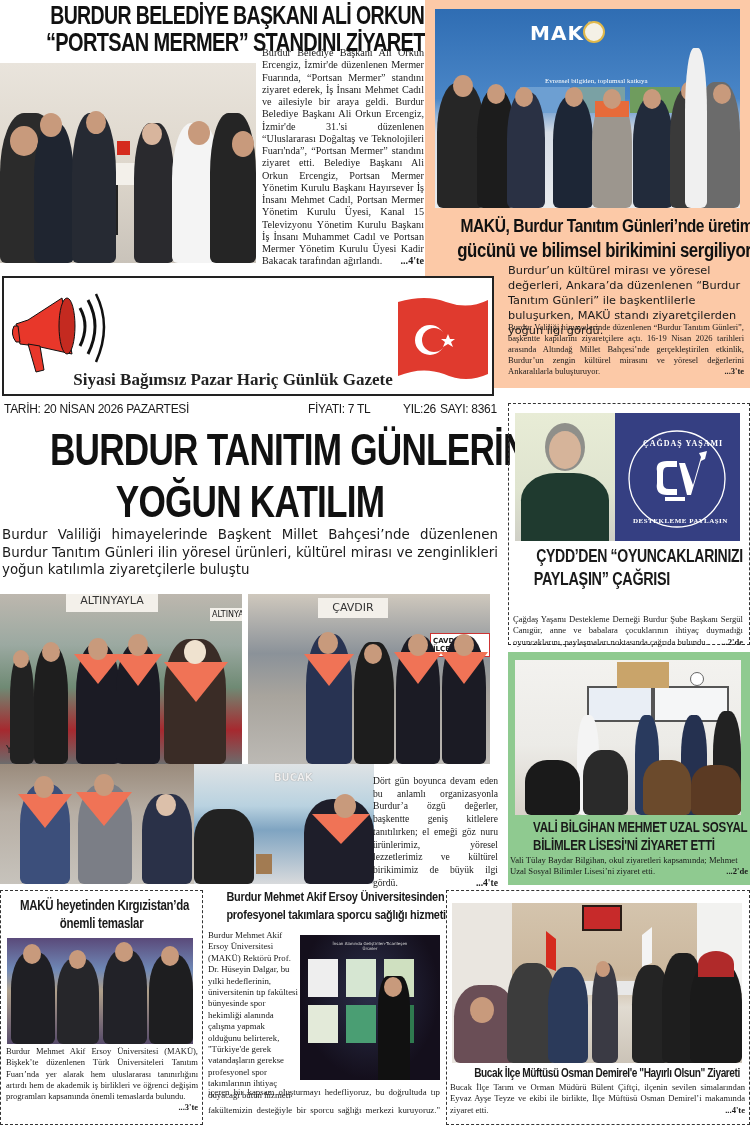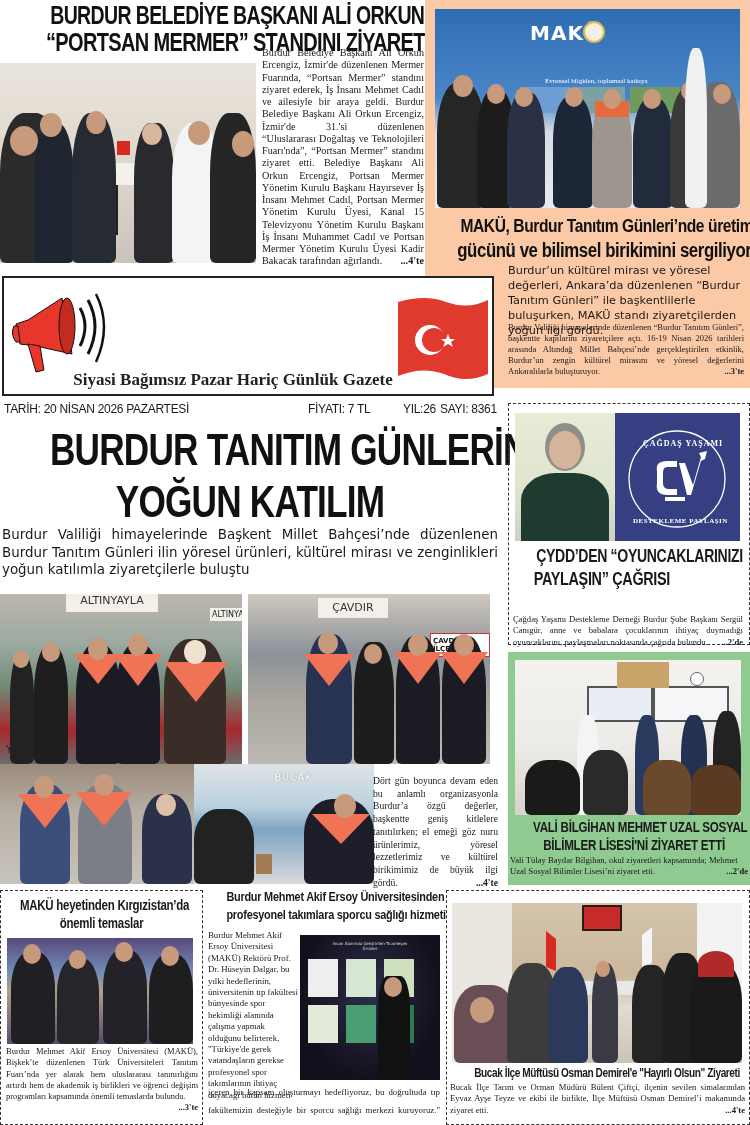--- a/index.html
+++ b/index.html
@@ -42,21 +42,21 @@
   #main-headline { left: 0; top: 424px; width: 500px; text-align: center; font-size: 44px; line-height: 52px; letter-spacing: -1px; color: #111; }
   #main-lead { left: 2px; top: 526px; width: 496px; font-family: "DejaVu Sans", sans-serif; font-size: 13.4px; line-height: 17.5px; text-align: justify; }
   #main-body { left: 373px; top: 775px; width: 125px; font-size: 9.6px; line-height: 12.7px; text-align: justify; }
 
   
   #cydd-box { left: 508px; top: 403px; width: 242px; height: 242px; }
   #cydd-headline { left: 510px; top: 545px; width: 238px; text-align: left; font-size: 18px; line-height: 23px; letter-spacing: -0.4px; }
   #cydd-body { left: 513px; top: 614px; width: 230px; font-size: 8.6px; line-height: 11.3px; text-align: justify; }
 
   #vali-box { left: 508px; top: 652px; width: 242px; height: 233px; background: #8fca90; }
-  #vali-headline { left: 509px; top: 818px; width: 240px; text-align: right; font-size: 14.5px; line-height: 18px; letter-spacing: -0.3px; }
+  #vali-headline { left: 509px; top: 818px; width: 240px; text-align: left; font-size: 14.5px; line-height: 18px; letter-spacing: -0.3px; }
   #vali-body { left: 510px; top: 855px; width: 238px; font-size: 8.6px; line-height: 11.3px; }
 
   
   #bl-box { left: 0; top: 890px; width: 203px; height: 235px; }
   #bl-headline { left: 2px; top: 896px; width: 199px; text-align: center; font-size: 14px; line-height: 18px; letter-spacing: -0.3px; }
   #bl-body { left: 6px; top: 1046px; width: 192px; font-size: 8.5px; line-height: 11.3px; text-align: justify; }
 
   #bm-headline { left: 205px; top: 888px; width: 238px; text-align: center; font-size: 13.3px; line-height: 18px; letter-spacing: -0.3px; }
   #bm-body-left { left: 208px; top: 930px; width: 92px; font-size: 8.8px; line-height: 11.4px; }
   #bm-body-bottom { left: 208px; top: 1083px; width: 232px; font-size: 8.8px; line-height: 18px; text-align: justify; }

